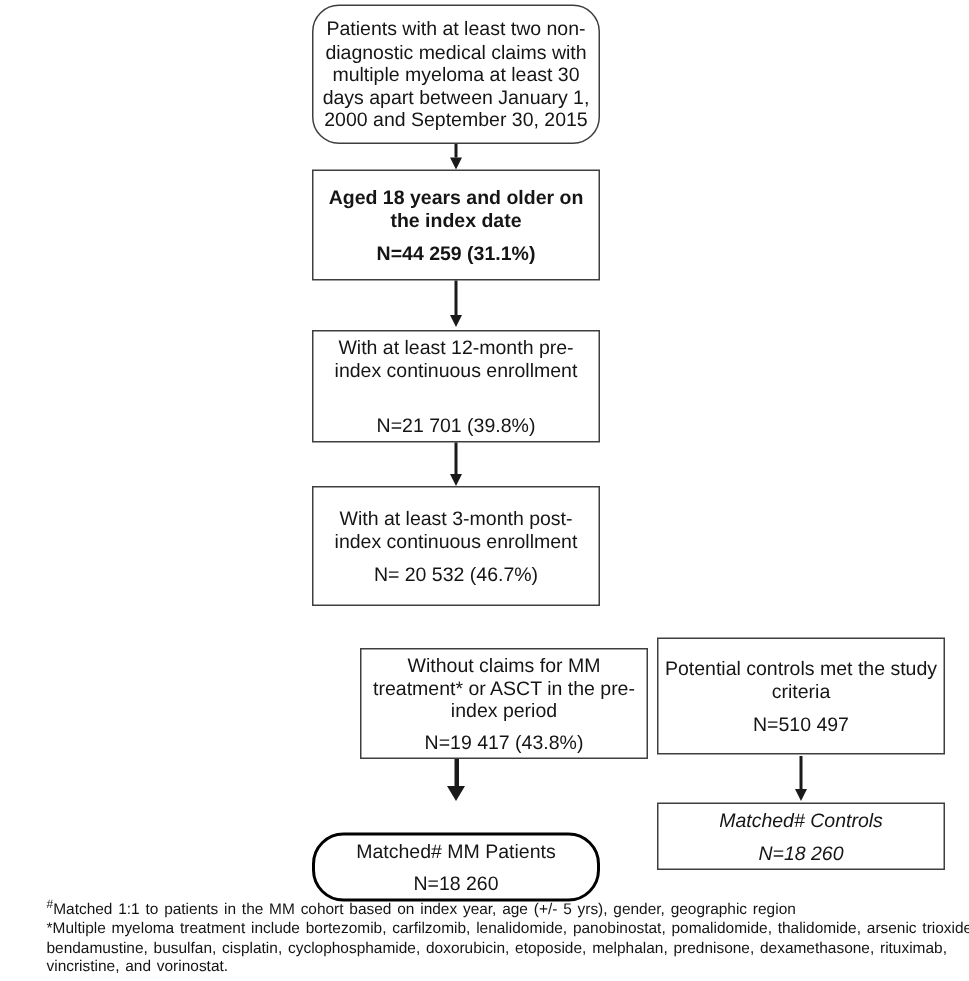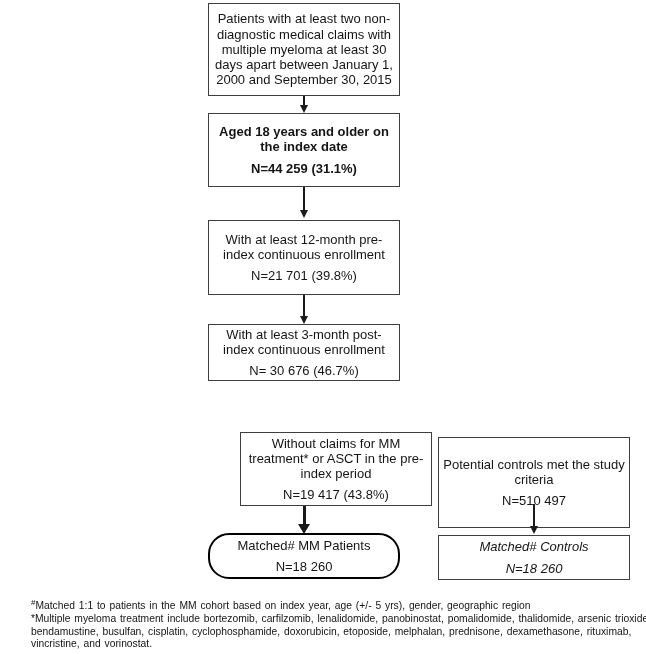--- a/index.html
+++ b/index.html
@@ -62,50 +62,50 @@
     margin-left: 28px;
   }
   .footnotes p { margin: 0; }
   .marker.sup { vertical-align: super; font-size: 8px; }
 </style>
 </head>
 <body>
 
 <div class="figure">
 
-  <div class="box" style="left:208px; top:3px; height:93px;">
+  <div class="box" style="left:208px; top:3px; height:93px;border-radius:18px;">
     <div>Patients with at least two non-diagnostic medical claims with multiple myeloma at least 30 days apart between January 1, 2000 and September 30, 2015</div>
   </div>
 
   <div class="box" style="left:208px; top:113px; height:74px;font-weight:bold;">
     <div>Aged 18 years and older on the index date</div>
     <div class="n">N=44 259 (31.1%)</div>
   </div>
 
-  <div class="box" style="left:208px; top:220px; height:75px;">
+  <div class="box" style="left:208px; top:220px; height:75px;justify-content:space-between;">
     <div>With at least 12-month pre-index continuous enrollment</div>
     <div class="n">N=21 701 (39.8%)</div>
   </div>
 
-  <div class="box" style="left:208px; top:324px; height:57px;">
+  <div class="box" style="left:208px; top:324px; height:80px;">
     <div>With at least 3-month post-index continuous enrollment</div>
-    <div class="n">N= 30 676 (46.7%)</div>
+    <div class="n">N= 20 532 (46.7%)</div>
   </div>
 
   <div class="box" style="left:208px; top:432px; height:74px;margin-left:32px;">
     <div>Without claims for MM treatment* or ASCT in the pre-index period</div>
     <div class="n">N=19 417 (43.8%)</div>
   </div>
 
-  <div class="box bold" style="left:208px; top:533px; height:46px;border-radius:21px;">
+  <div class="box bold" style="left:208px; top:555px; height:46px;border-radius:21px;">
     <div>Matched# MM Patients</div>
     <div class="n">N=18 260</div>
   </div>
 
-  <div class="box" style="left:438px; top:425px; height:91px;margin-top:12px;">
+  <div class="box" style="left:438px; top:425px; height:78px;">
     <div>Potential controls met the study criteria</div>
     <div class="n">N=510 497</div>
   </div>
 
   <div class="box" style="left:438px; top:535px; height:45px;font-style:italic;">
     <div>Matched# Controls</div>
     <div class="n">N=18 260</div>
   </div>
 
   <div class="arrow" style="left:298px; top:96px;">

